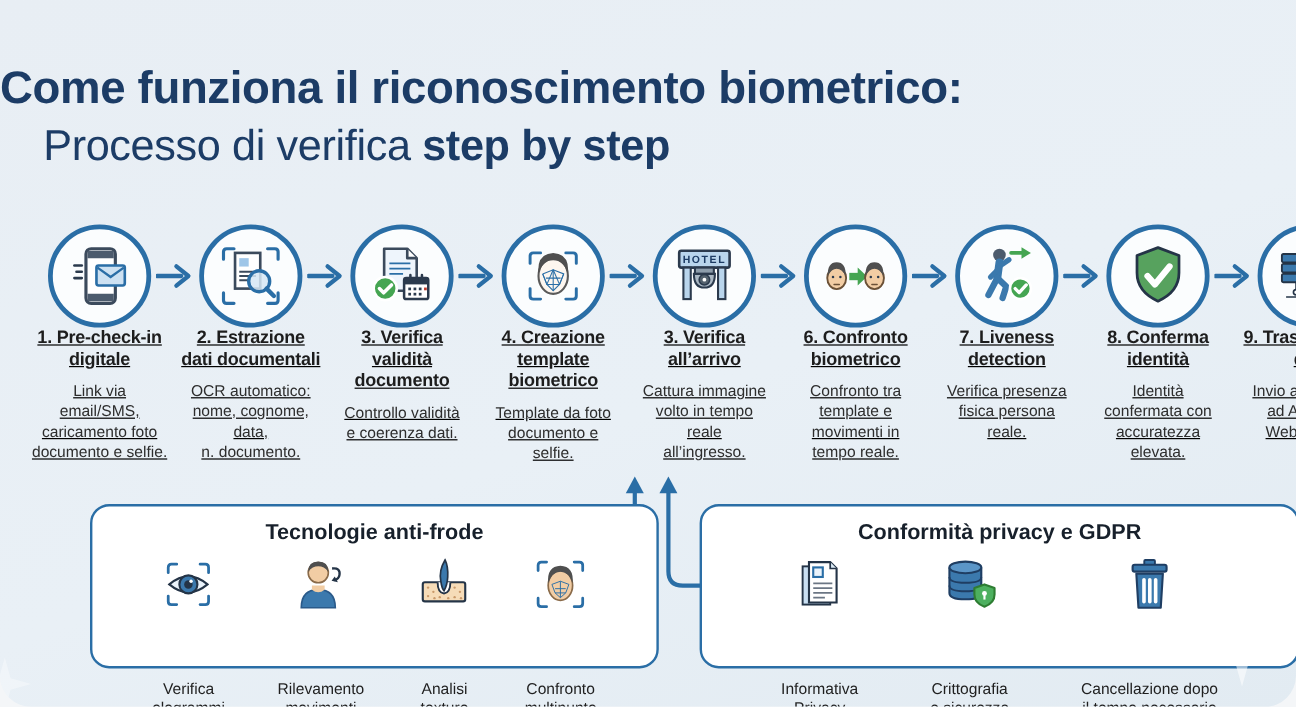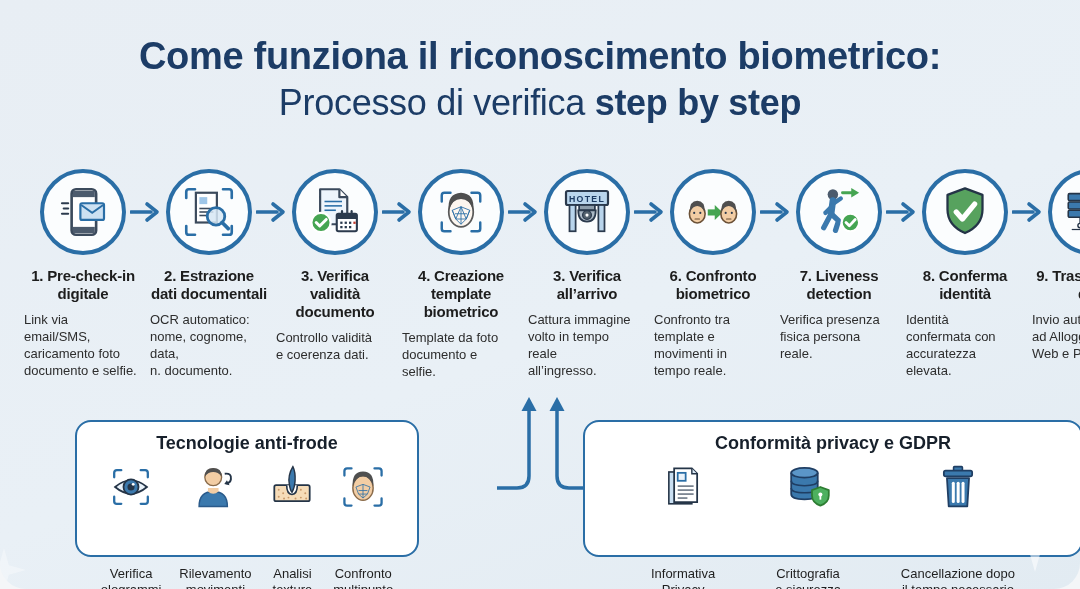--- a/index.html
+++ b/index.html
@@ -3,42 +3,42 @@
 <meta charset="utf-8">
 <style>
   html,body{margin:0;padding:0;background:#f4f6f8;}
   .canvas{
     position:relative;width:1080px;height:589px;overflow:hidden;
     background:linear-gradient(160deg,#e8eef4 0%,#e9f0f6 55%,#e2ebf2 100%);
     border-radius:0 0 26px 26px;
     font-family:"Liberation Sans",sans-serif;
   }
   
-  .title-block{padding-top:34px;text-align:center;color:#1c3c66;}
+  .title-block{padding-top:52px;text-align:left;color:#1c3c66;}
   .title-l1{font-size:38px;font-weight:700;line-height:1.2;letter-spacing:-.3px;}
-  .title-l2{font-size:36px;font-weight:400;line-height:1.25;letter-spacing:-.3px;}
+  .title-l2{font-size:36px;font-weight:400;line-height:1.25;letter-spacing:-.3px;margin-left:36px;}
   .title-l2 b{font-weight:700;}
   
   .steps{display:flex;padding:0 20px;margin-top:44px;}
-  .step{flex:1 1 0;position:relative;display:flex;flex-direction:column;align-items:center;}
+  .step{flex:1 1 0;position:relative;display:flex;flex-direction:column;align-items:center;text-decoration:underline;}
   .circle{
     width:86px;height:86px;border-radius:50%;box-sizing:border-box;
     background:#fbfdfe;border:4px solid #2a6ea6;
     display:flex;align-items:center;justify-content:center;flex:0 0 auto;
   }
   .circle svg{width:56px;height:56px;}
   .next-arrow{position:absolute;top:32px;right:-16px;width:32px;height:22px;z-index:3;}
-  .s-title{margin-top:12px;width:126px;font-size:15px;font-weight:700;color:#1d1d1d;
+  .s-title{width:126px;font-size:15px;font-weight:700;color:#1d1d1d;
     text-align:center;line-height:1.22;letter-spacing:-.2px;white-space:pre-line;}
   .s-desc{margin-top:9px;width:118px;font-size:13px;color:#2d2d2d;
-    text-align:left;line-height:1.3;white-space:pre-line;}
+    text-align:center;line-height:1.3;white-space:pre-line;}
   
   .box{position:absolute;top:420px;height:137px;box-sizing:border-box;background:#ffffff;
     border:2.5px solid #2a6ea6;border-radius:16px;display:flex;flex-direction:column;}
-  .box-left{left:75px;width:344px;}
+  .box-left{left:75px;width:474px;}
   .box-right{left:583px;width:500px;}
   .box-title{margin-top:11px;text-align:center;font-size:18px;font-weight:700;color:#17202b;}
   .box-items{flex:1;display:flex;justify-content:space-evenly;align-items:flex-start;padding:9px 6px 0;}
   .b-item{display:flex;flex-direction:column;align-items:center;gap:48px;}
   .b-icon{height:48px;display:flex;align-items:center;justify-content:center;}
   .b-icon svg{width:46px;height:46px;}
   .b-label{margin-top:7px;font-size:13px;color:#1f1f1f;text-align:center;line-height:1.22;white-space:pre-line;}
   
   .connector{position:absolute;left:488px;top:394px;width:112px;height:100px;pointer-events:none;}
   .sparkle{position:absolute;left:1007px;top:516px;width:56px;height:56px;background:#ffffff;opacity:.55;

